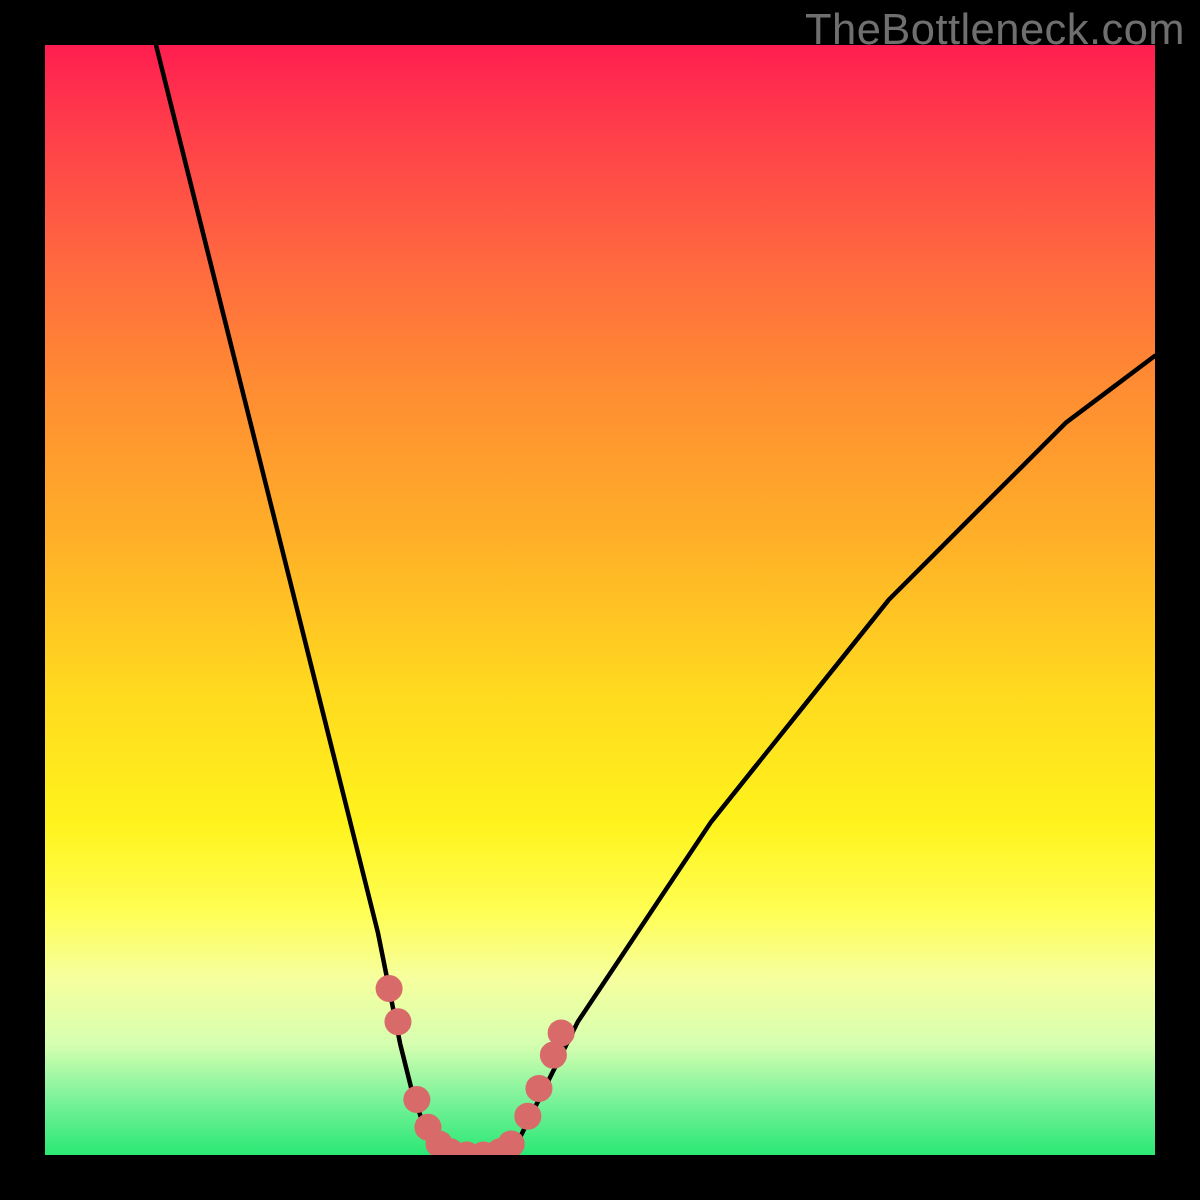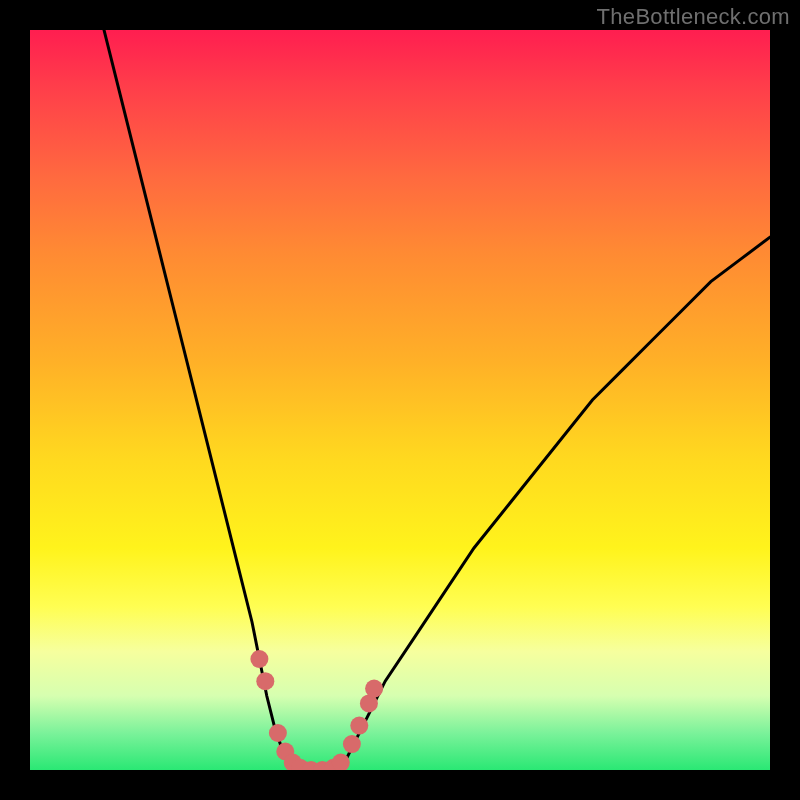--- a/index.html
+++ b/index.html
@@ -36,21 +36,21 @@
       #d6ffb0 90%,
       #7bf29a 95%,
       #2ae874 100%
     );
   }
   .watermark {
     position: absolute;
     top: 4px;
     right: 10px;
     color: #6f6f6f;
-    font-size: 22px;
+    font-size: 29px;
     font-weight: 500;
     letter-spacing: 0.3px;
     user-select: none;
   }
   svg.curves {
     position: absolute;
     left: 0; top: 0;
     width: 740px; height: 740px;
   }
 </style>

